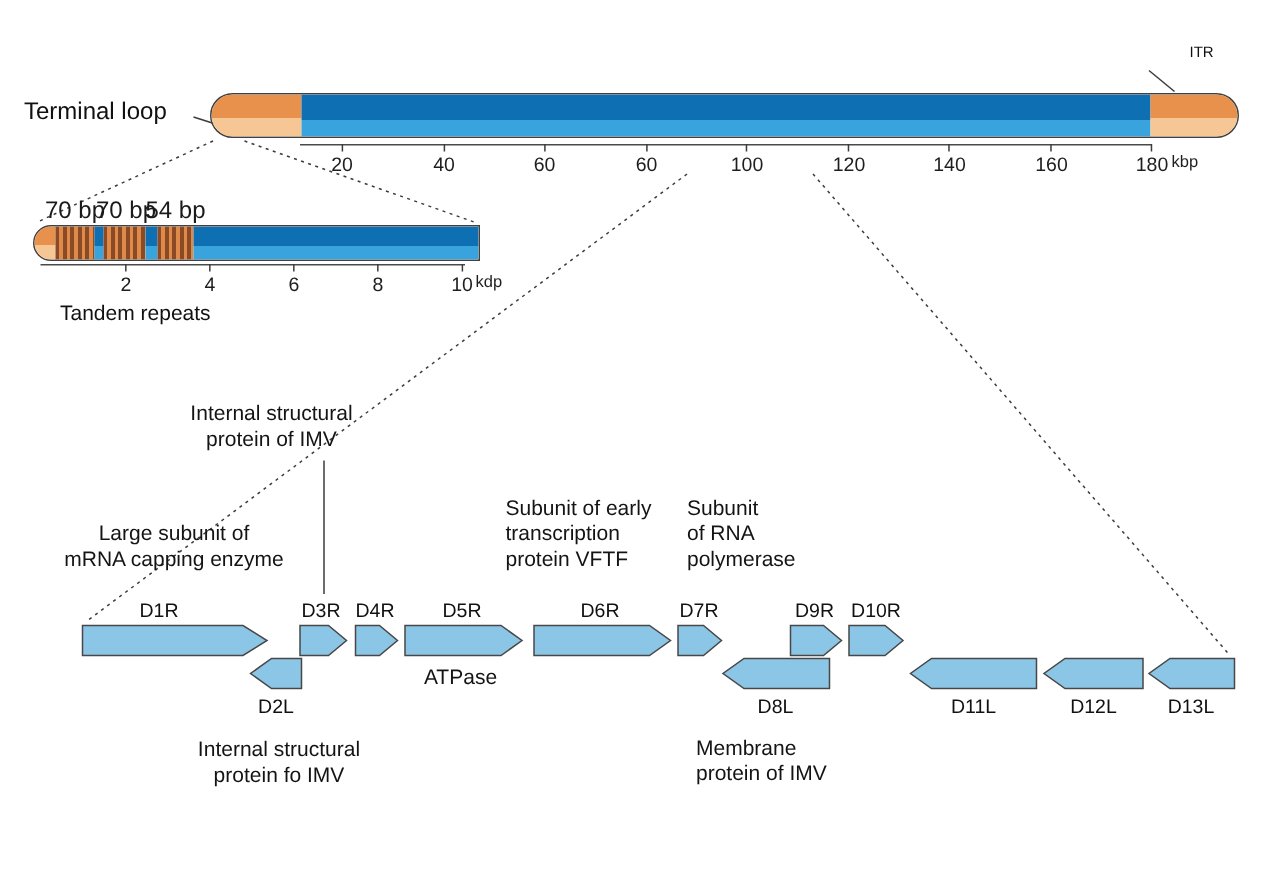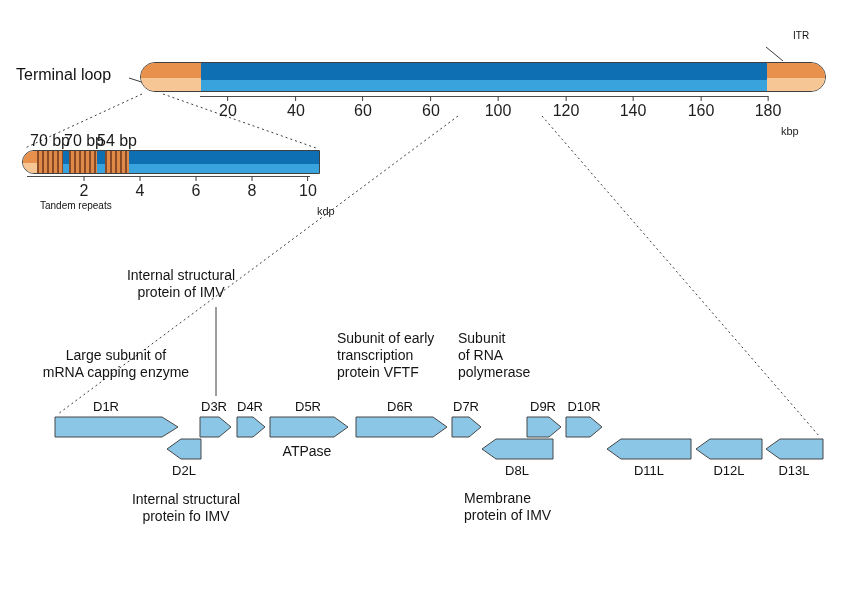--- a/index.html
+++ b/index.html
@@ -21,31 +21,31 @@
   .seg { height:100%; flex:0 0 auto; }
   .grow { flex:1 1 auto; }
   .seg-blue   { background:linear-gradient(to bottom, var(--genome-blue-dark,#0e6fb2) 0 60%, var(--genome-blue-light,#38a3dc) 60% 100%); }
   .seg-orange { background:linear-gradient(to bottom, var(--itr-orange-dark,#e8914d) 0 55%, var(--itr-orange-light,#f6c694) 55% 100%); }
   .seg-stripes{ background:repeating-linear-gradient(90deg, var(--repeat-stripe-dark,#8a4a26) 0 2.5px, var(--repeat-stripe-light,#e08a4a) 2.5px 5px); }
 
   
   .label { position:absolute; color:#111; white-space:nowrap; }
   .terminal-loop { left:16px; top:66px; font-size:16px; }
   .itr-label     { left:753px; top:30px; font-size:10px;margin-left:40px; }
-  .tandem        { left:40px; top:200px; font-size:10px; }
+  .tandem        { left:40px; top:200px; font-size:14px; }
   .rlabel { position:absolute; top:132px; transform:translateX(-50%); font-size:16px; color:#1a1a1a; white-space:nowrap; }
 
   
   .axis { position:absolute; height:1px; background:#4a4a4a; }
   .main-axis  { left:200px; top:96px;  width:568px; }
   .inset-axis { left:27px;  top:176px; width:283px; }
   .tick { position:absolute; transform:translateX(-50%); display:flex; flex-direction:column; align-items:center; }
   .tickmark  { width:1px; height:5px; background:#3c3c3c; }
-  .ticklabel { font-size:16px; color:#1e1e1e; margin-top:1px; white-space:nowrap; }
-  .unit { position:absolute; font-size:11px; color:#1e1e1e; white-space:nowrap;margin-top:23px; }
+  .ticklabel { font-size:13px; color:#1e1e1e; margin-top:1px; white-space:nowrap; }
+  .unit { position:absolute; font-size:11px; color:#1e1e1e; white-space:nowrap; }
 
   
   .gene-label { position:absolute; transform:translateX(-50%); font-size:13px; color:#111; white-space:nowrap; }
   .ann { position:absolute; font-size:14px; line-height:17px; color:#141414; white-space:pre-line; }
   .ann.center { transform:translateX(-50%); text-align:center; }
 </style>
 </head>
 <body>
 
 <div class="stage">

